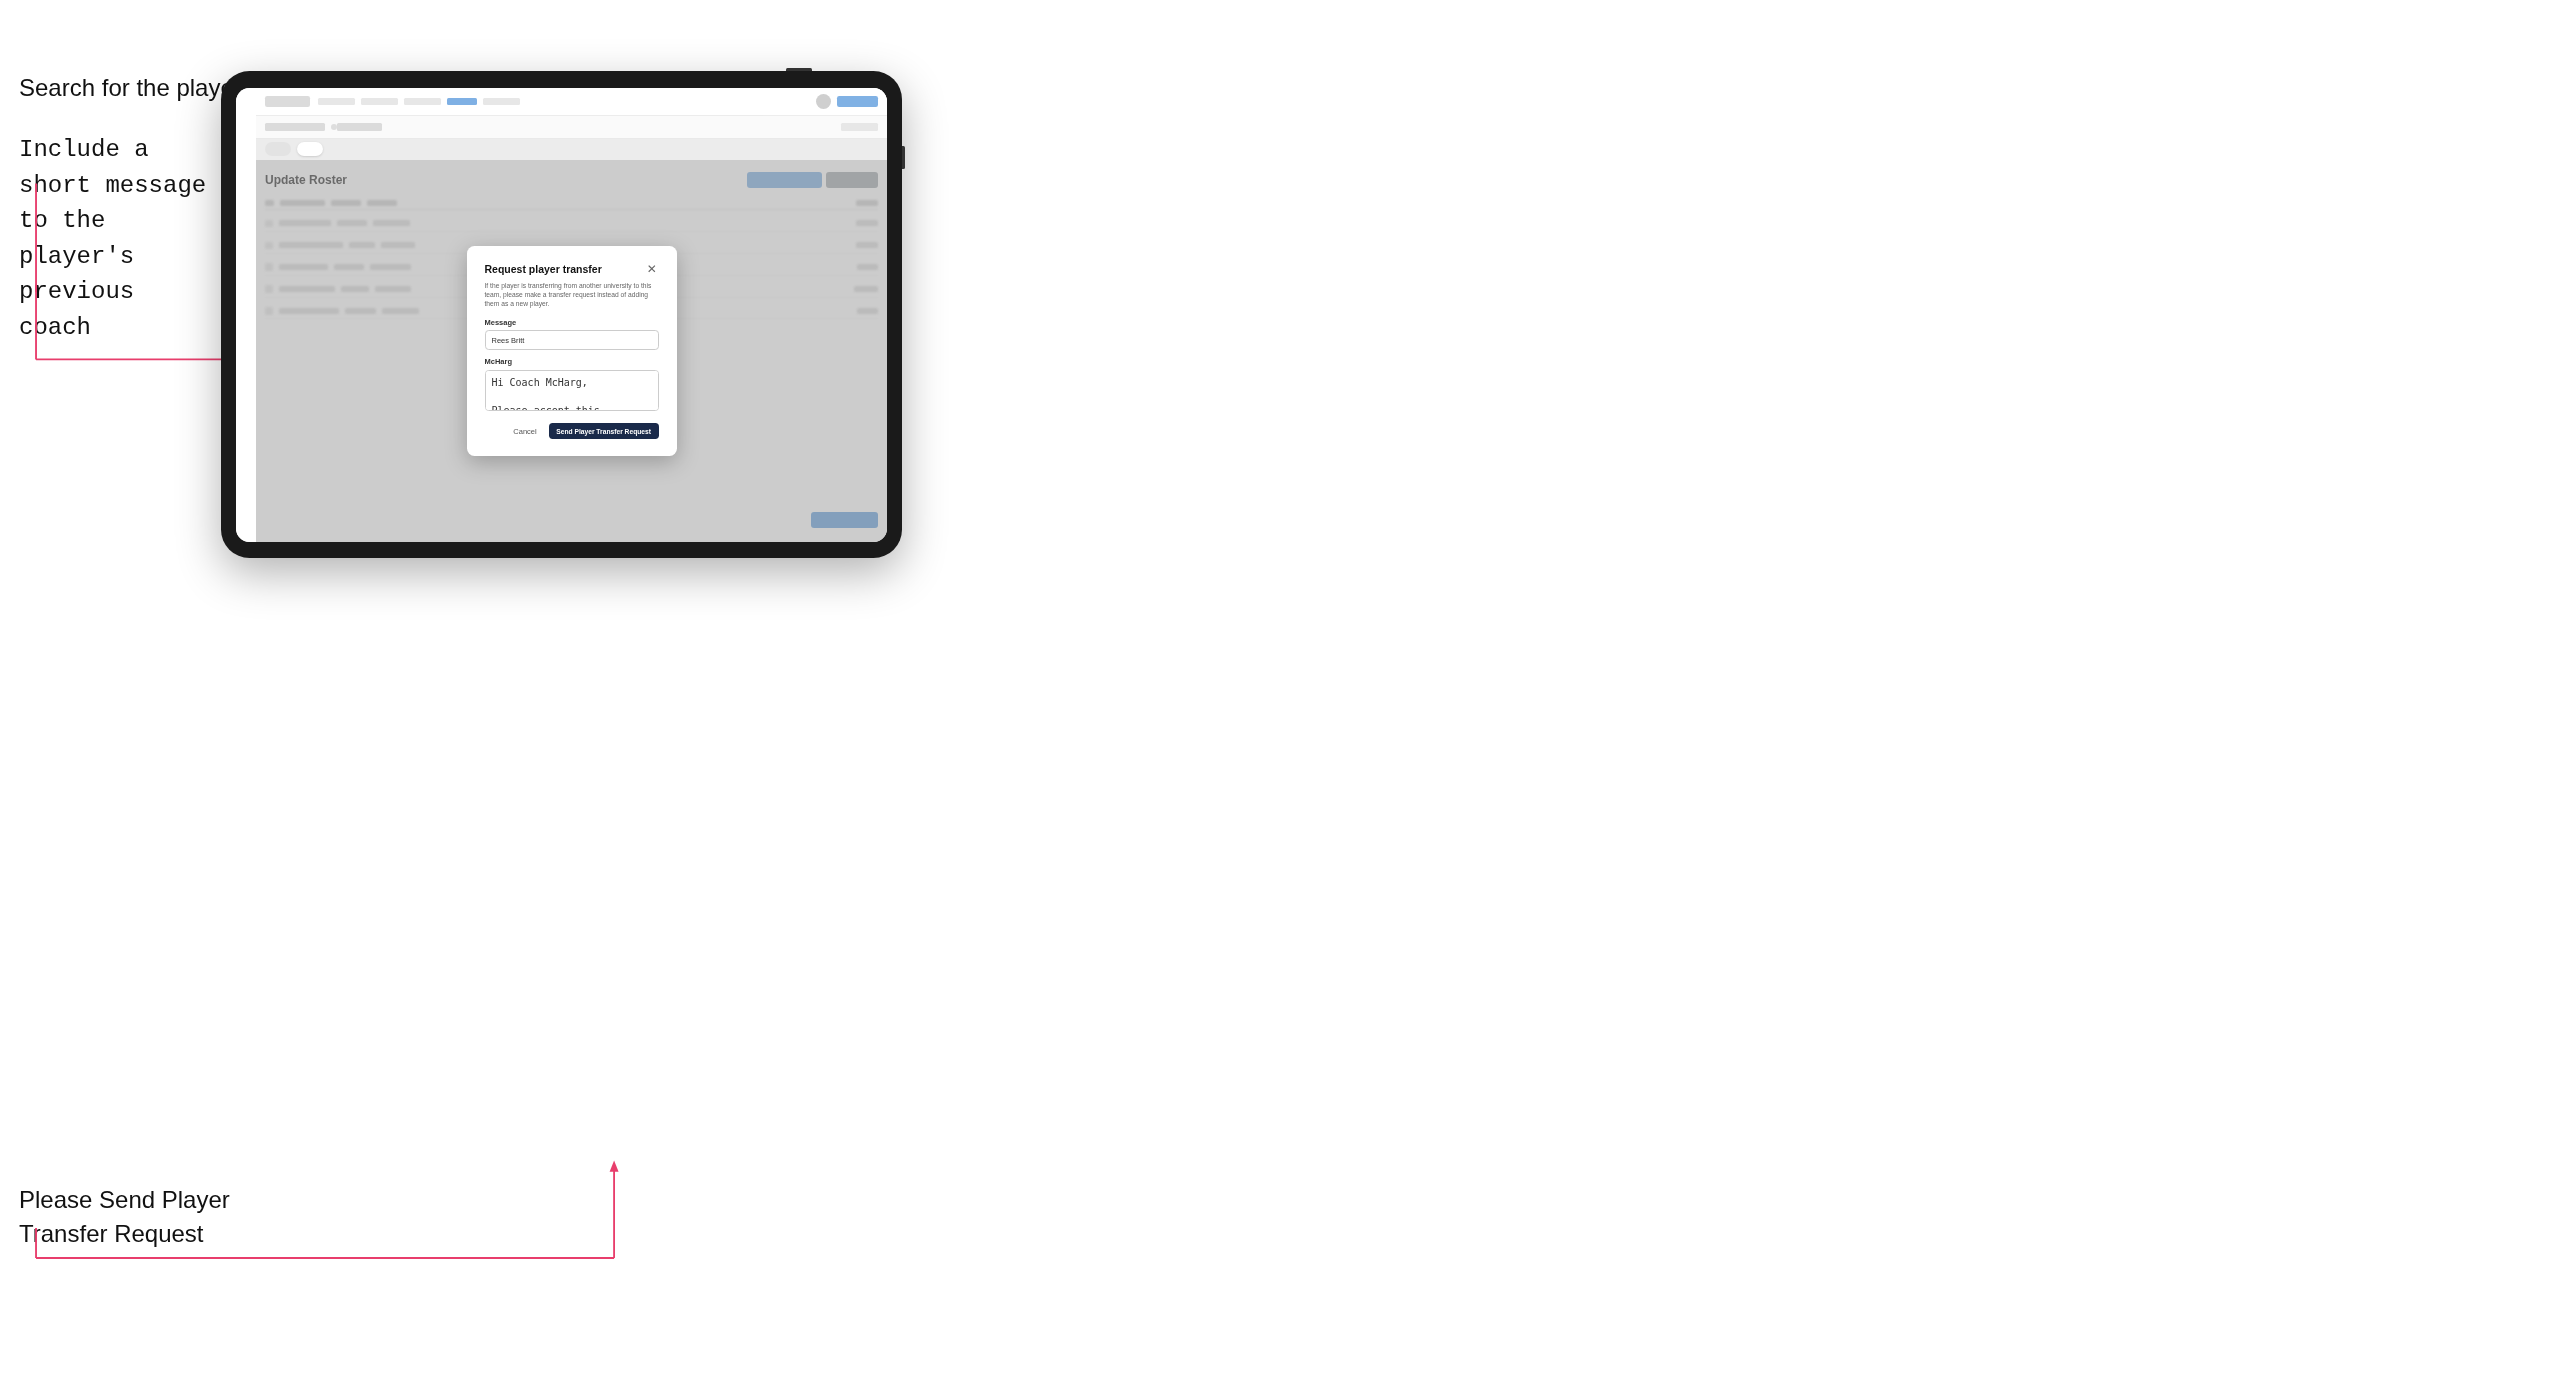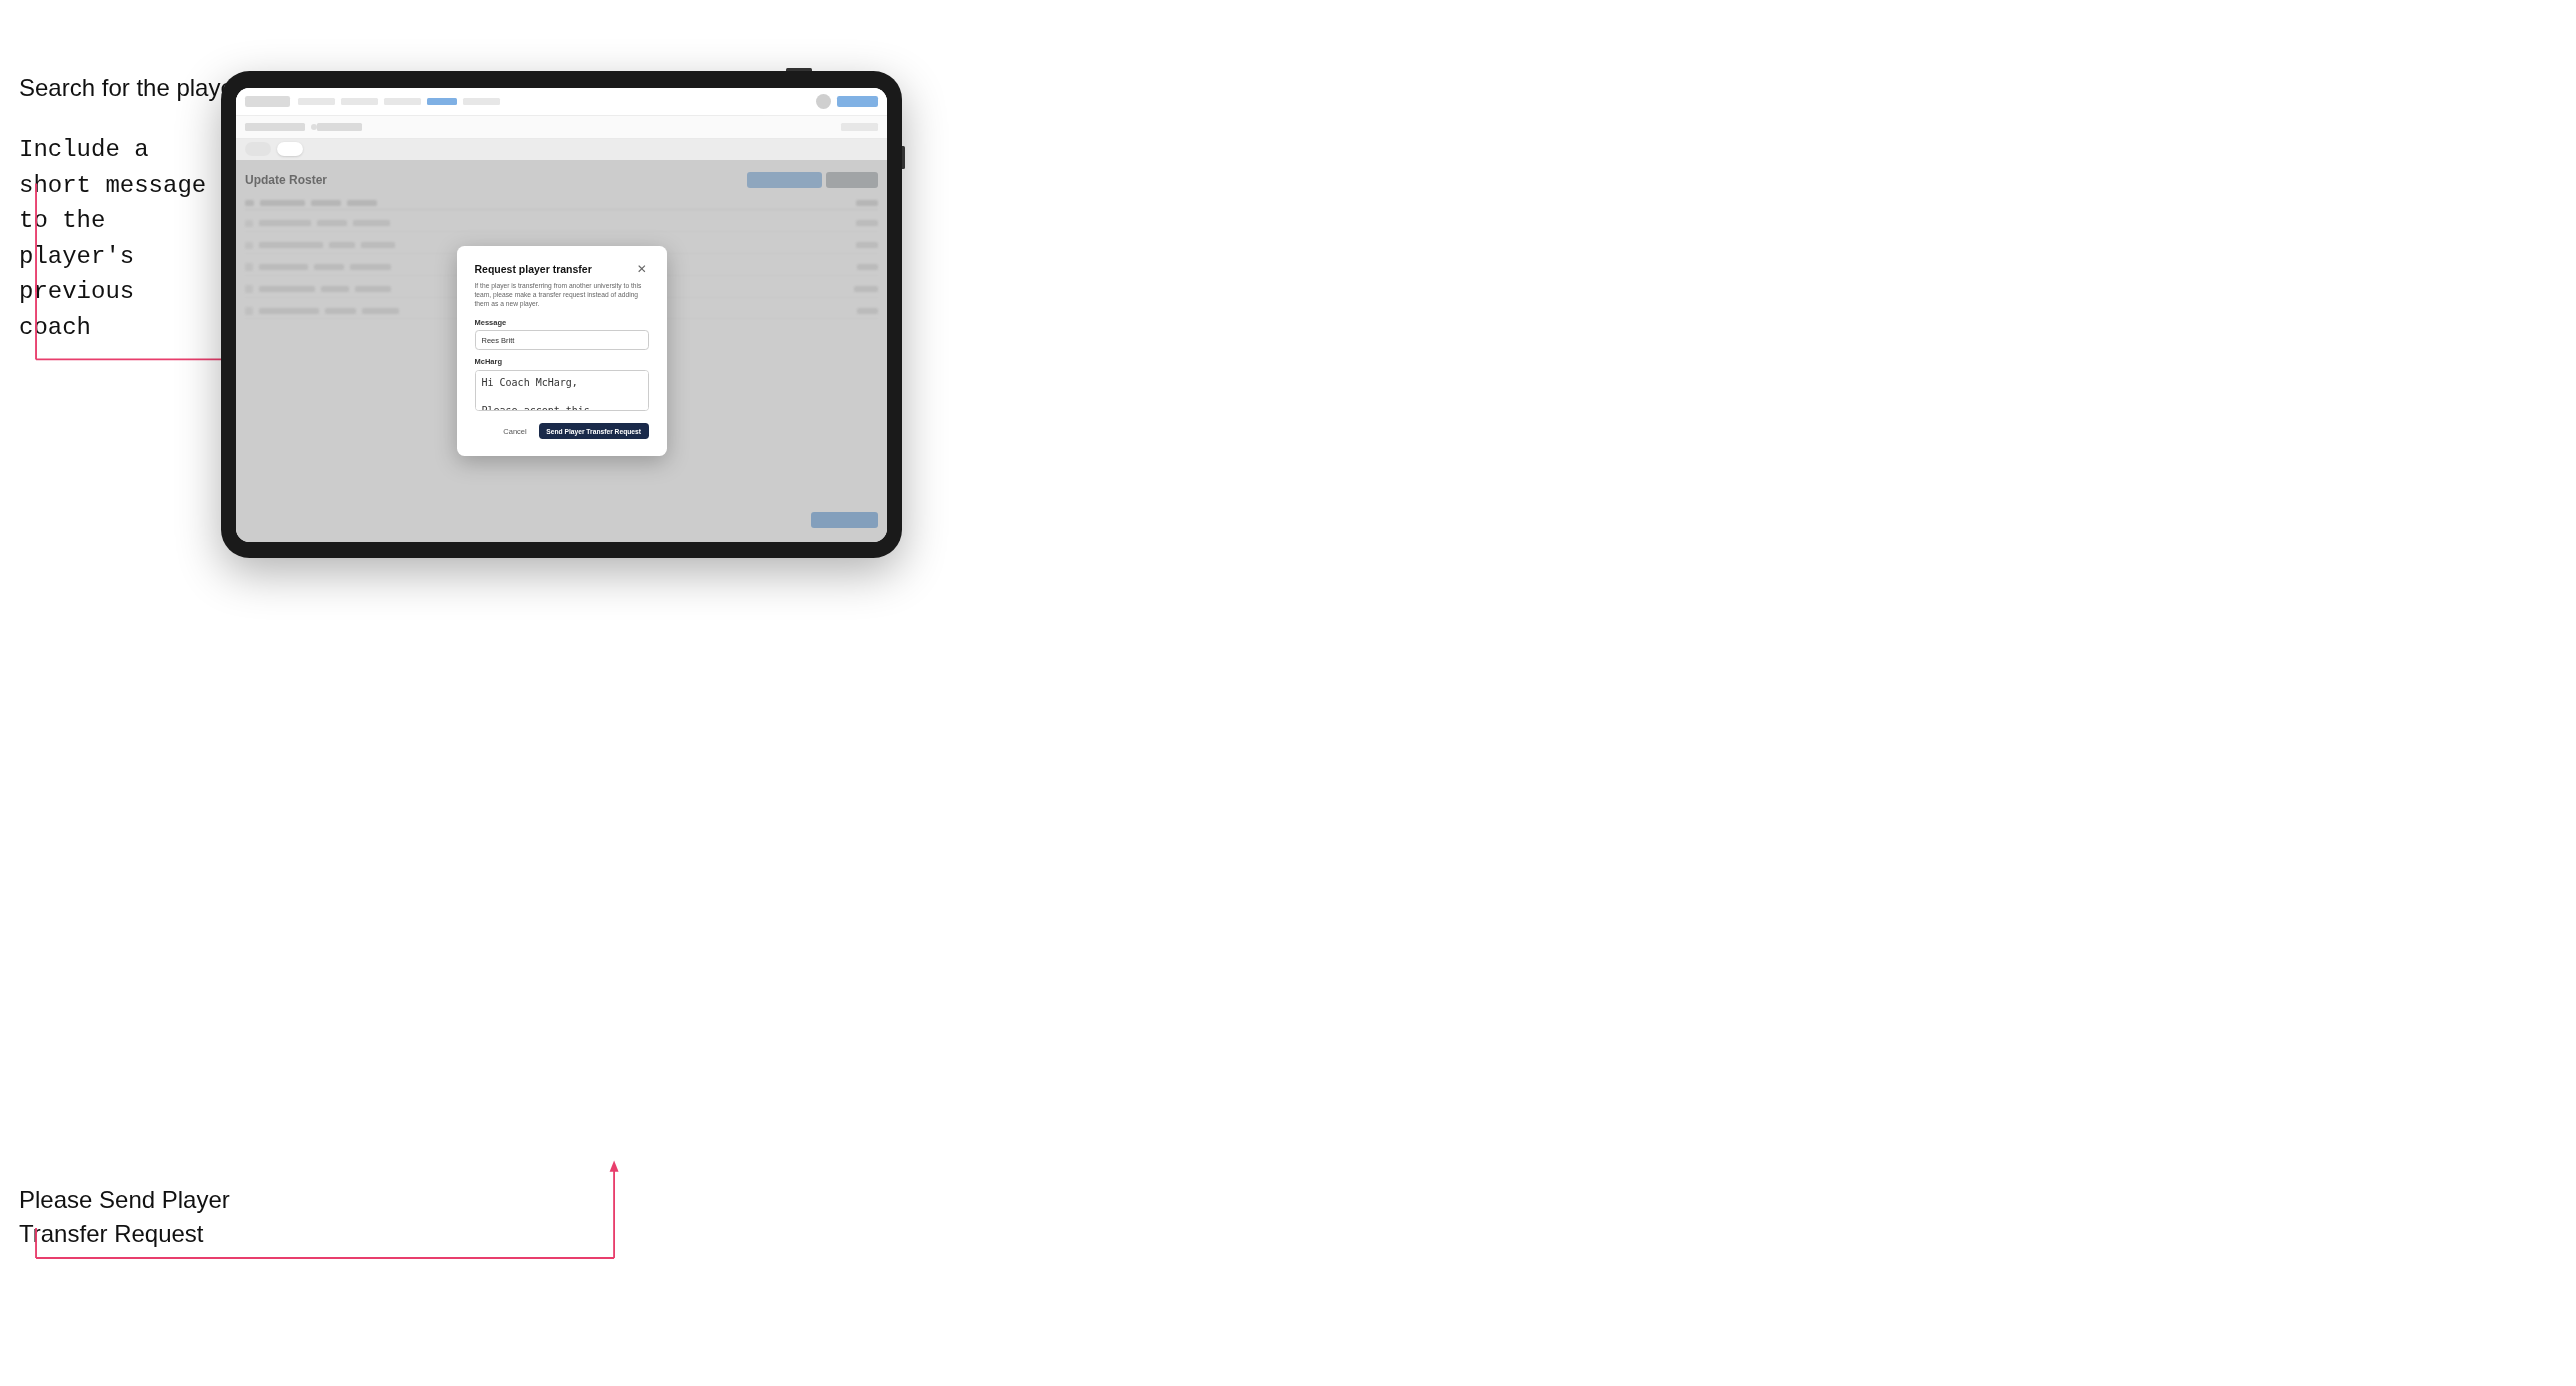--- a/index.html
+++ b/index.html
@@ -77,20 +77,21 @@
       overflow: hidden;
     }
 
     
     .app-bg {
       width: 100%;
       height: 100%;
       background: #fff;
       position: relative;
       filter: none;
+      padding-left: 20px;
     }
 
     
     .nav-bar {
       height: 28.5px;
       background: #fff;
       border-bottom: 0.7px solid #e5e5e5;
       display: flex;
       align-items: center;
       padding: 0 9px;

